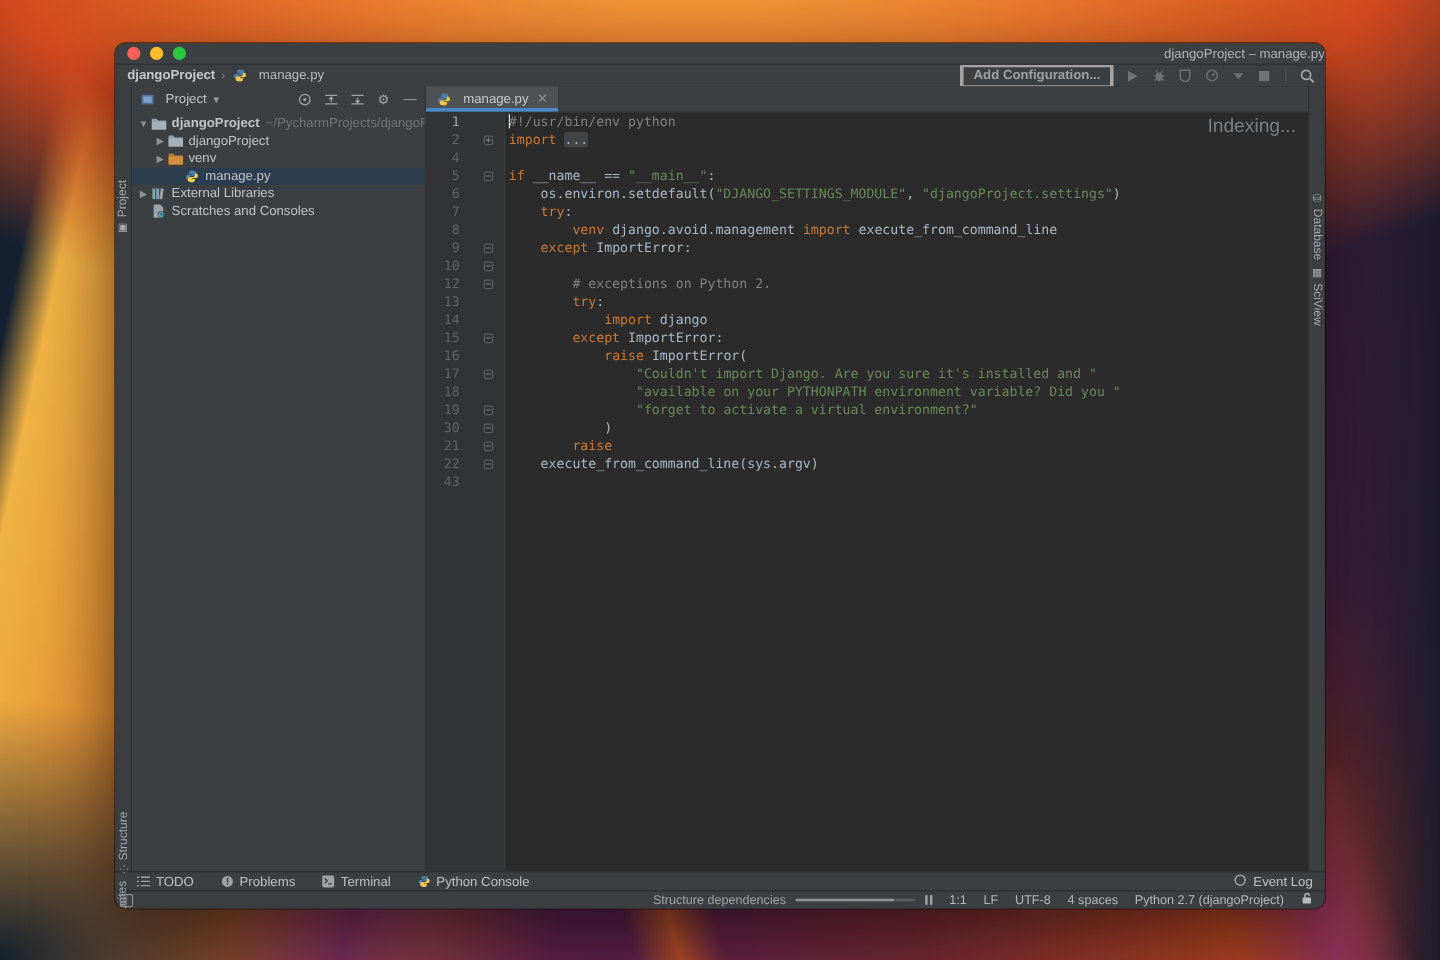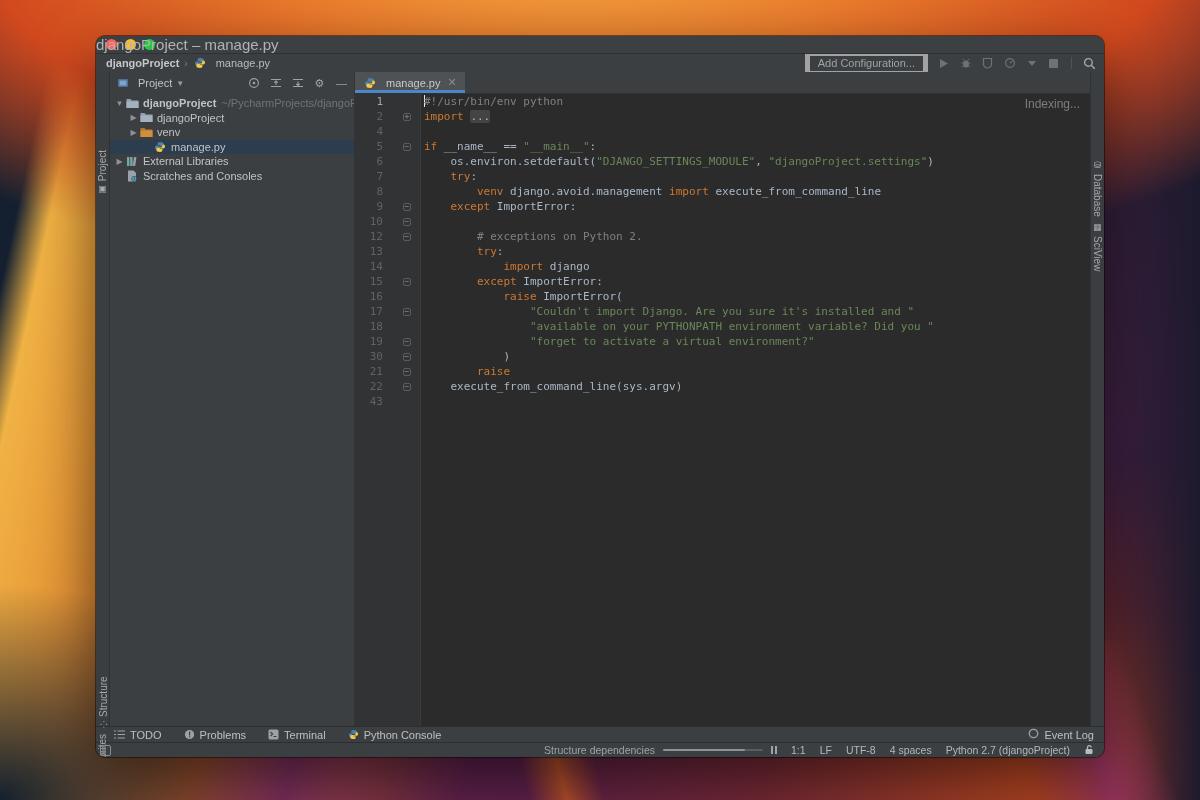--- a/index.html
+++ b/index.html
@@ -25,29 +25,29 @@
     background:#3c3f41; border-radius:9px; overflow:hidden;
     box-shadow:0 22px 60px rgba(0,0,0,.55), 0 0 0 1px rgba(0,0,0,.45);
     display:flex; flex-direction:column; color:#bbbbbb; font-size:11px; }
 
   
   .titlebar { height:18px; background:#3d4042; border-bottom:1px solid #2f3133; position:relative;
     display:flex; align-items:center; flex:none; }
   .traffic { display:flex; gap:8px; margin-left:10px; }
   .light { width:11px; height:11px; border-radius:50%; }
   .l-close{ background:#ff5f57; } .l-min{ background:#febc2e; } .l-zoom{ background:#28c840; }
-  .win-title { position:absolute; left:0; right:0; text-align:left; color:#b0b3b5; font-size:15px; pointer-events:none; }
+  .win-title { position:absolute; left:0; right:0; text-align:right; color:#b0b3b5; font-size:11px; pointer-events:none; }
 
   
   .navbar { height:18px; background:#3c3f41; flex:none; display:flex; align-items:center; padding:0 8px 0 10px; }
   .crumbs { display:flex; align-items:center; gap:5px; }
   .crumb-project { font-weight:bold; color:#c5c8ca; }
   .crumb-sep { color:#7c8082; font-size:10px; }
   .nav-right { margin-left:auto; display:flex; align-items:center; gap:9px; }
-  .add-config { border:5px solid #a3a3a3; border-radius:3px; padding:1px 8px 2px; color:#9fa2a4; font-size:11px; background:transparent; }
+  .add-config { border:3px solid #a3a3a3; border-radius:3px; padding:1px 8px 2px; color:#9fa2a4; font-size:11px; background:transparent;font-weight:bold; }
   .tool-ic { width:13px; height:13px; display:flex; align-items:center; justify-content:center; color:#6e7274; font-size:11px; }
   .tool-ic svg { display:block; }
   .nav-sep { width:1px; height:12px; background:#505354; margin:0 2px; }
 
   
   .main { flex:1; display:flex; min-height:0; }
   .stripe { width:14px; background:#3b3e40; flex:none; position:relative; }
   .stripe.left { border-right:1px solid #2f3133; }
   .stripe.right { border-left:1px solid #2f3133; }
   .vtab { position:absolute; display:flex; align-items:center; gap:4px; color:#a7aaac; font-size:10px; white-space:nowrap; }
@@ -73,21 +73,21 @@
 
   
   .editor { flex:1; min-width:0; display:flex; flex-direction:column; background:#2b2b2b; }
   .tabbar { height:22px; flex:none; background:#3c3f41; border-bottom:1px solid #323232; display:flex; }
   .tab { display:flex; align-items:center; gap:5px; padding:0 8px; background:#4e5254; position:relative; }
   .tab::after { content:""; position:absolute; left:0; right:0; bottom:0; height:3px; background:#4a88c7; }
   .tab-label { color:#c7cacb; }
   .tab-close { color:#8a8d8f; font-size:11px; margin-left:2px; }
   .editor-body { flex:1; position:relative; overflow:hidden; font-family:"DejaVu Sans Mono",monospace; font-size:11px; }
   .gutter-bg { position:absolute; left:0; top:0; bottom:0; width:66px; background:#313335; border-right:1px solid #3a3d3f; }
-  .indexing-label { position:absolute; top:3px; right:10px; color:#7b7e80; font-family:"Liberation Sans",sans-serif; font-size:12px; }
+  .indexing-label { position:absolute; top:3px; right:10px; color:#7b7e80; font-family:"Liberation Sans",sans-serif; font-size:16px; }
   .code-line { position:relative; height:15px; line-height:15px; display:flex; white-space:pre; }
   .ln { width:30px; flex:none; text-align:right; color:#606366; padding-right:2px; }
   .ln.active { color:#a4a7a9; }
   .fold-col { width:36px; flex:none; position:relative; }
   .fold-mark { position:absolute; right:10px; top:3.5px; width:8px; height:8px; border:1px solid #5a5d5e; border-radius:2px; color:#8a8d8f; font-size:8px; line-height:6px; text-align:center; background:#313335; }
   .code-text { padding-left:3px; }
   .tk-p { color:#a9b7c6; } .tk-k { color:#cc7832; } .tk-s { color:#6a8759; } .tk-c { color:#808080; }
   .tk-fold { color:#a9b7c6; background:#424445; border-radius:2px; }
   .caret { display:inline-block; width:1px; height:12px; background:#e8e8e8; vertical-align:-2px; margin-right:-1px; }
 

